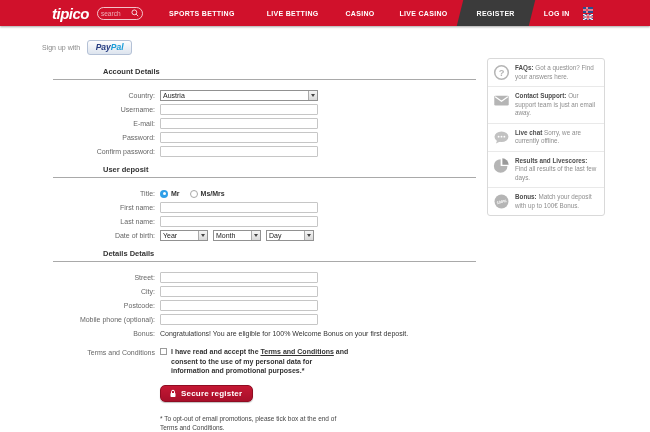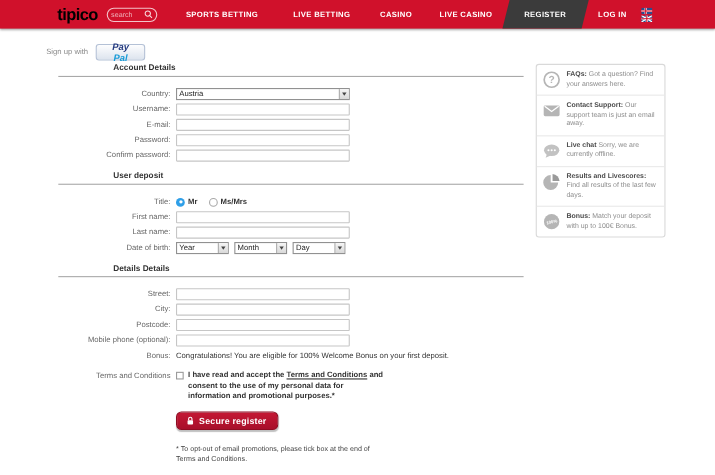--- a/index.html
+++ b/index.html
@@ -2,21 +2,21 @@
 <html><head>
 <meta charset="utf-8">
 <style>
   * { margin:0; padding:0; box-sizing:border-box; }
   html,body { width:650px; height:432px; background:#fff; overflow:hidden;
               font-family:"Liberation Sans", sans-serif; }
 
   
   .topbar { height:26px; background:#d0112b; display:flex; align-items:center;
             padding-left:52px; position:relative; box-shadow:0 1px 2px rgba(0,0,0,.35); }
-  .logo { font-size:15px; font-weight:800; color:#000000;
+  .logo { font-size:15px; font-style:italic; font-weight:800; color:#ffffff;
           letter-spacing:-0.5px; cursor:pointer; }
   .search { margin-left:8px; width:46px; height:13px; border:1px solid rgba(255,255,255,.75);
             border-radius:8px; display:flex; align-items:center; padding:0 3px; }
   .search input { width:26px; background:transparent; border:none; outline:none;
                   font-size:6.5px; color:#fff; font-family:inherit; }
   .search input::placeholder { color:rgba(255,255,255,.65); }
   .search-ic { margin-left:auto; display:flex; }
   .nav-links { display:flex; align-items:center; height:100%; margin-left:26px; }
   .nav-link { font-size:7px; font-weight:700; color:#fff; letter-spacing:.3px;
               cursor:pointer; white-space:nowrap; }
@@ -33,25 +33,25 @@
   
   .content { position:relative; padding-left:42px; }
   .page-header { width:434px; display:flex; justify-content:space-between;
                  align-items:center; margin-top:13px; height:16px; }
   .page-title { font-size:12px; font-weight:700; color:#32373c; margin-left:9px; }
   .signup { display:flex; align-items:center; gap:7px; }
   .signup-txt { font-size:7px; color:#8a8a8a; }
   .paypal-btn { width:45px; height:15px; border:1px solid #b4c1d6; border-radius:3px;
                 background:linear-gradient(#fdfdfe,#dde4ee); display:flex;
                 align-items:center; justify-content:center; cursor:pointer;
-                font-size:8.5px; font-weight:800; font-style:italic;flex-direction:column; }
+                font-size:8.5px; font-weight:800; font-style:italic; }
   .pp1{color:#253b80;} .pp2{color:#179bd7;}
 
   .section { width:423px; margin-left:11px; margin-top:8px; }
-  .section.first { margin-top:2px; }
+  .section.first { margin-top:12px; }
   .sec-head { font-size:7.5px; font-weight:700; color:#333; margin-left:50px;
               margin-bottom:3px; }
   .sec-hr { border:none; border-top:1px solid #a9a9a9; margin:0 0 10px 0; }
 
   .row { display:flex; align-items:flex-start; margin-bottom:3px; }
   .row-label { width:102px; margin-right:5px; text-align:right; font-size:7px;
                color:#666; line-height:11px; }
   .ti { width:158px; height:11px; border:1px solid #c6c6c6; font-size:7px;
         padding:0 2px; font-family:inherit; border-radius:1px; }
   .selectbox { width:158px; height:11px; border:1px solid #919191; display:flex;

